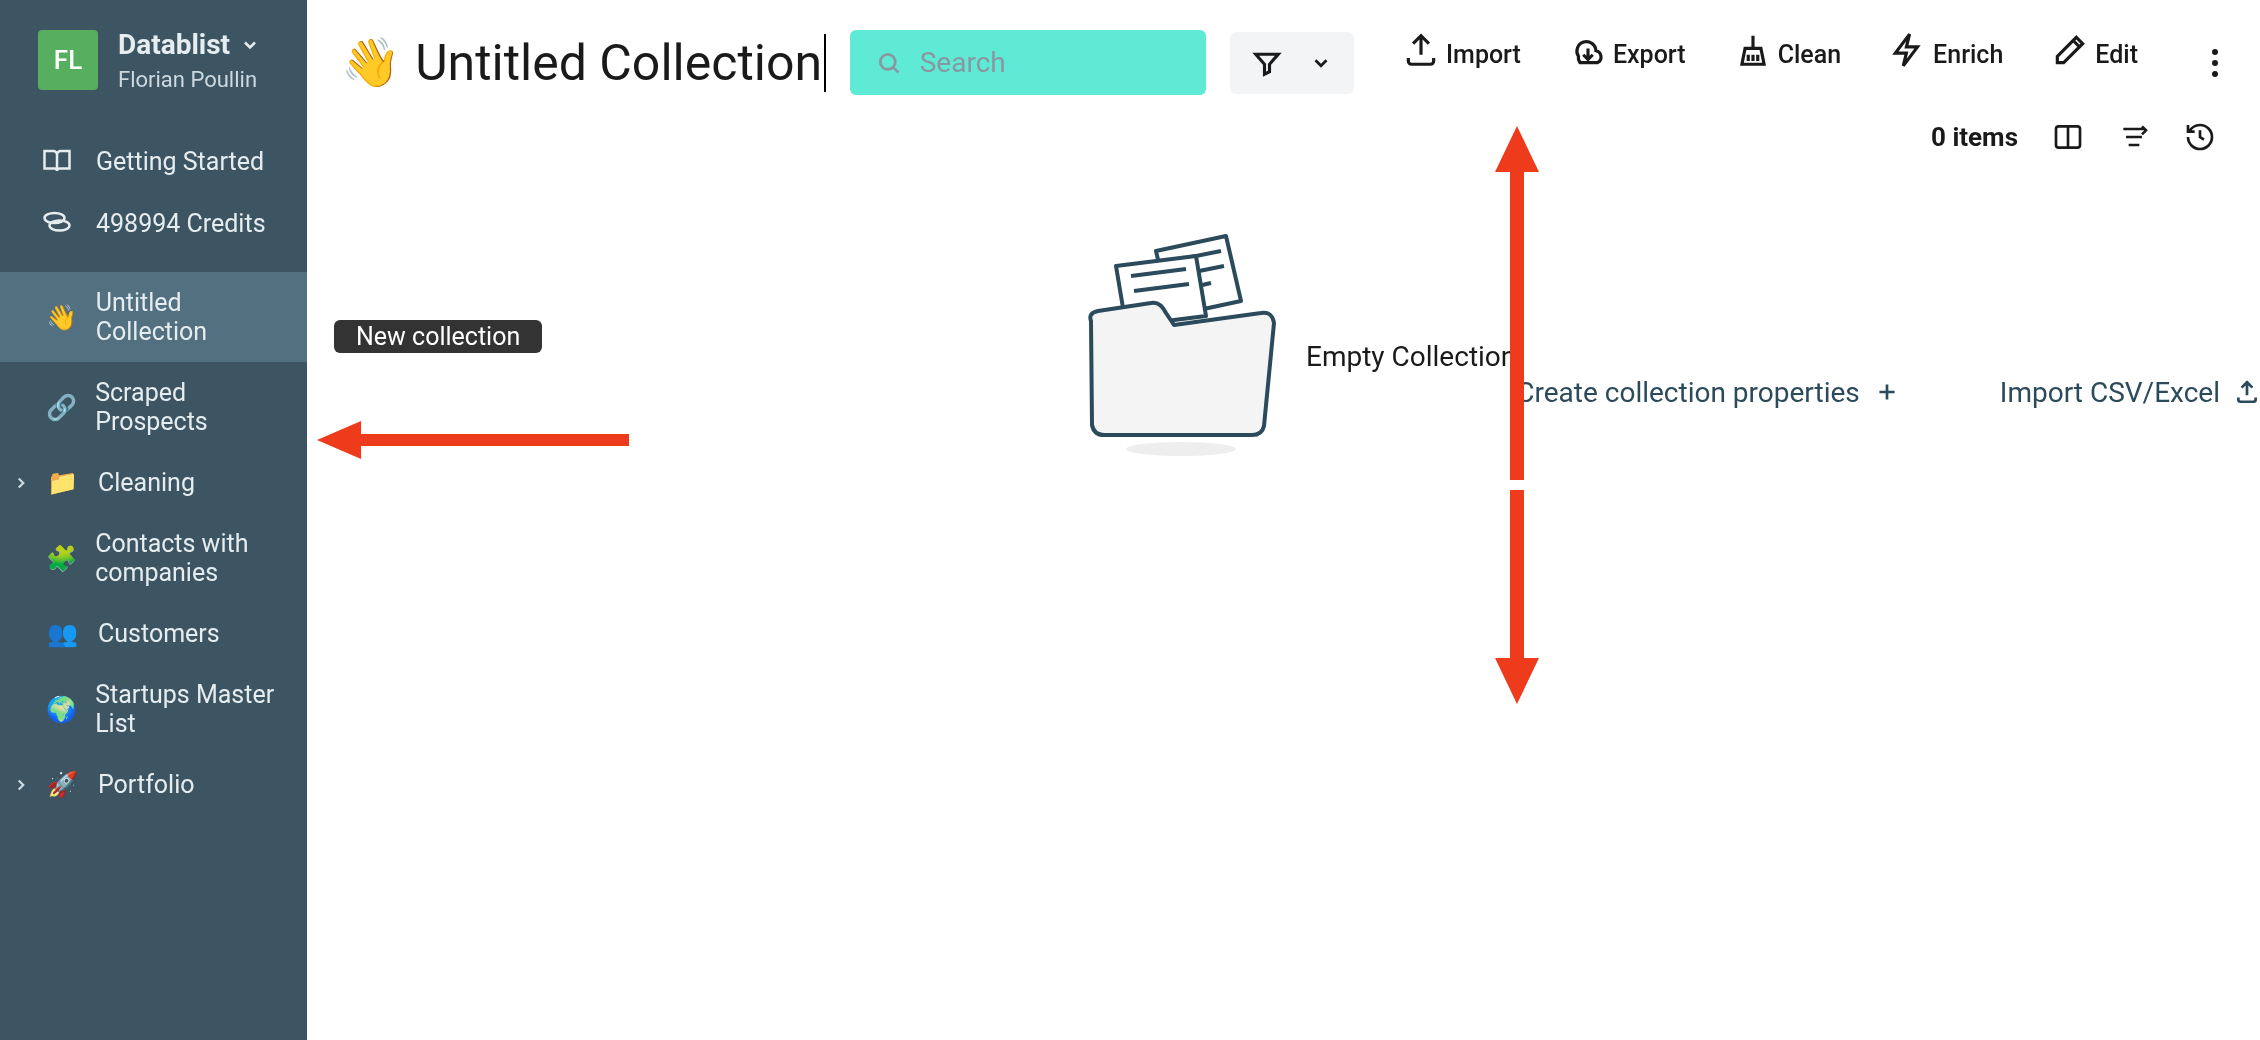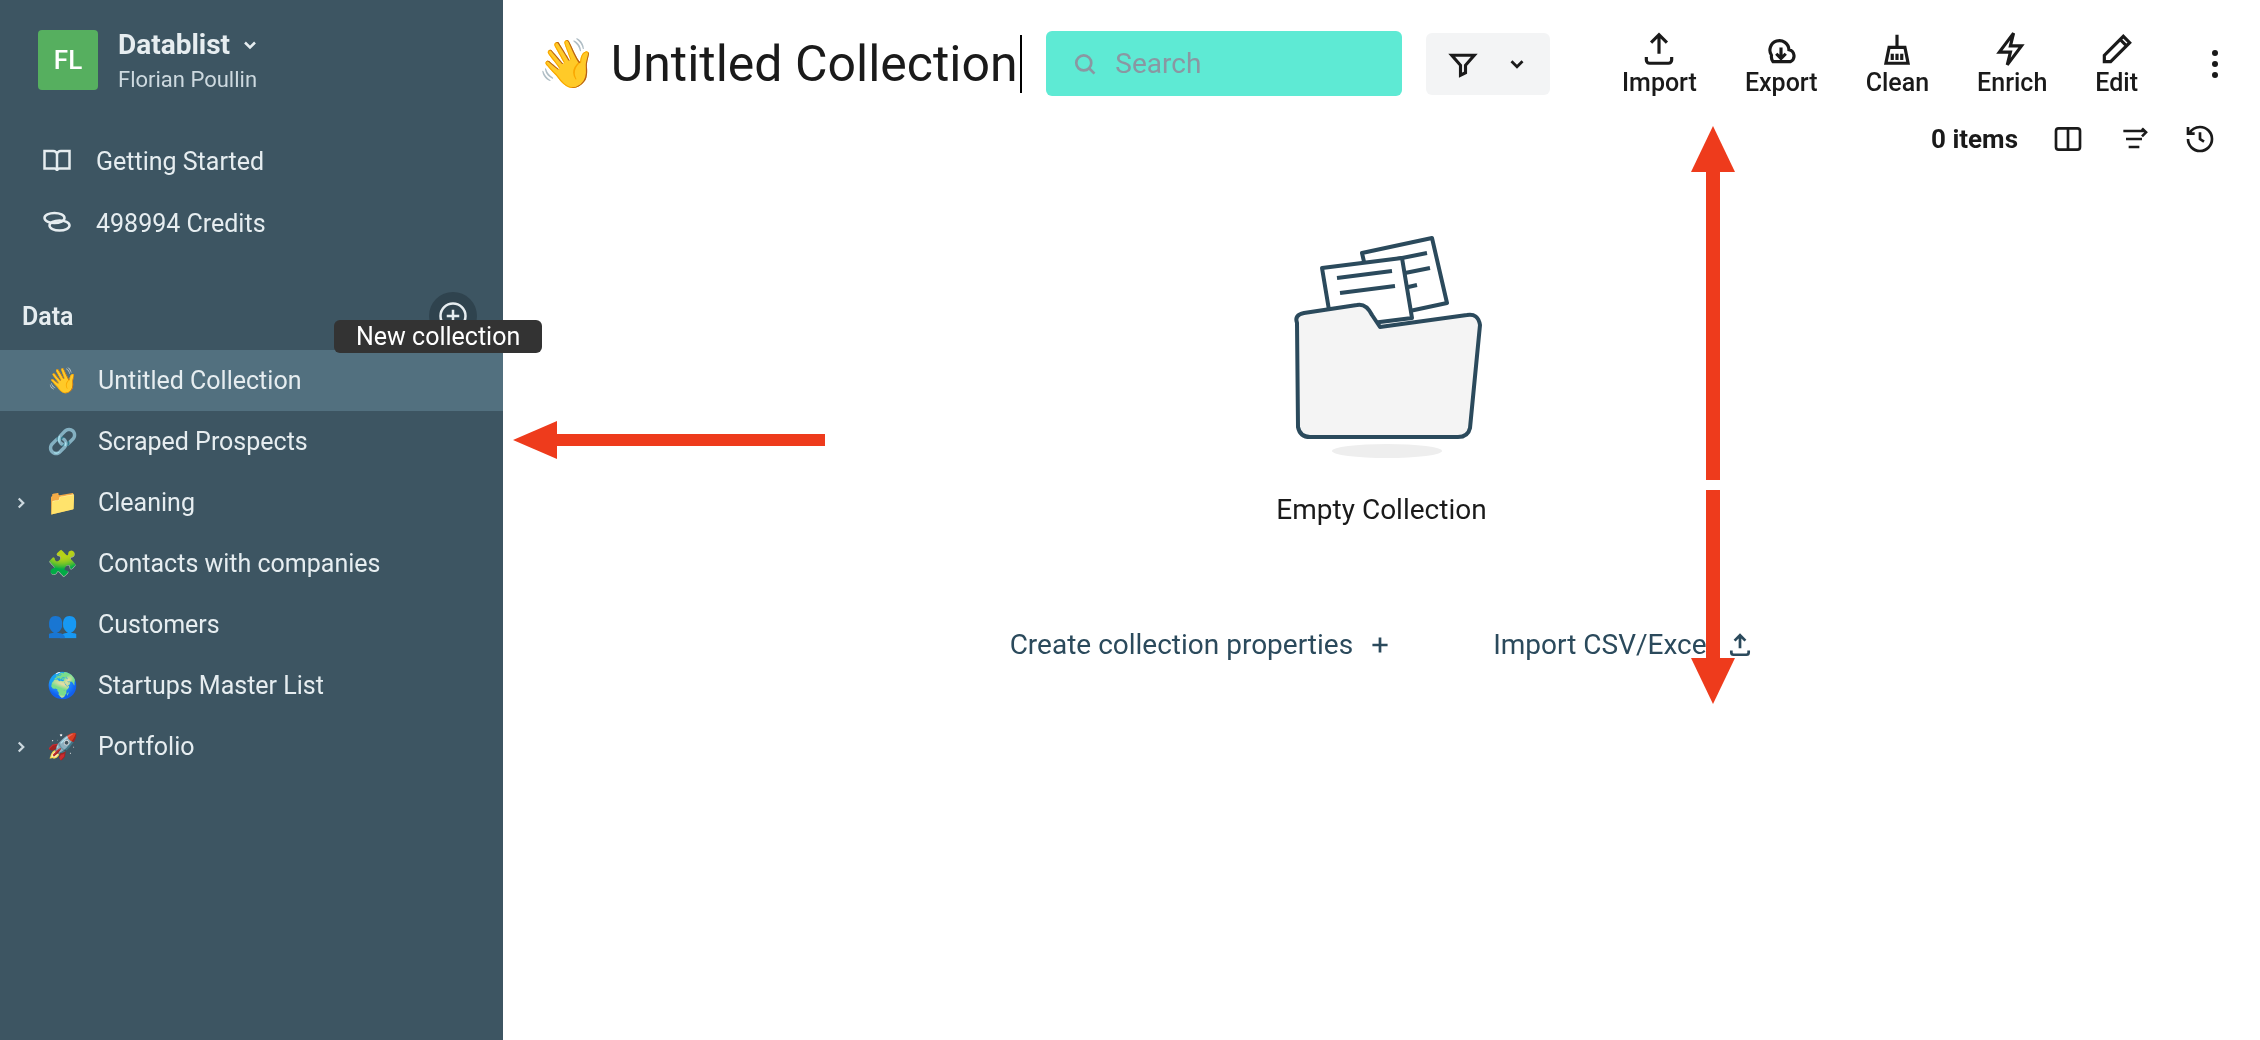--- a/index.html
+++ b/index.html
@@ -38,30 +38,30 @@
   .title-text { font-size: 50px; font-weight: 400; color: #1a1a1a; border-right: 2px solid #000; padding-right: 2px; white-space: nowrap; }
 
   .search-box { flex: 0 0 auto; display: flex; align-items: center; gap: 18px; background: #5eead4; border-radius: 6px; padding: 16px 26px; width: 356px; }
   .search-box input { border: none; background: transparent; font-size: 28px; outline: none; width: 100%; color: #4b5563; }
   .search-box input::placeholder { color: #8a97a2; }
 
   .filter-box { display: flex; align-items: center; gap: 28px; background: #f3f4f5; border-radius: 6px; padding: 16px 22px; cursor: pointer; }
   .spacer-grow { flex: 1; }
 
   .actions { display: flex; align-items: flex-start; gap: 48px; }
-  .action { display: flex; flex-direction: column; align-items: center; cursor: pointer; }
+  .action { display: flex; flex-direction: row; align-items: flex-end; gap: 6px; cursor: pointer; }
   .action .alabel { font-size: 25px; font-weight: 500; color: #1a1a1a; }
   .more-dots { display: flex; flex-direction: column; gap: 5px; padding: 18px 8px; cursor: pointer; align-self: center; margin-left: 18px; }
   .more-dots span { width: 6px; height: 6px; background: #1a1a1a; border-radius: 50%; }
 
   .subbar { display: flex; justify-content: flex-end; align-items: center; gap: 34px; padding: 6px 44px 18px 0; }
   .item-count { font-size: 26px; font-weight: 700; color: #1a1a1a; }
   .sub-icon { cursor: pointer; }
 
-  .empty-state { display: flex; flex-direction: column; align-items: center; margin-top: 50px; justify-content: flex-end; }
+  .empty-state { display: flex; align-items: center; margin-top: 50px; justify-content: flex-end; }
   .empty-label { font-size: 28px; color: #1a1a1a; margin-top: 30px; }
   .empty-actions { display: flex; gap: 100px; margin-top: 102px; }
   .empty-action { display: flex; align-items: center; gap: 14px; font-size: 28px; color: #2b4a5c; cursor: pointer; }
 
   
   .annot { position: absolute; pointer-events: none; z-index: 15; }
 
   svg { display: block; }
 </style>
 </head>
@@ -94,29 +94,20 @@
       <span class="sicon">
         <svg width="30" height="30" viewBox="0 0 24 24" fill="none" stroke="#e6edf0" stroke-width="2">
             <ellipse cx="10" cy="8" rx="8" ry="4"></ellipse>
             <ellipse cx="14" cy="14" rx="8" ry="4"></ellipse>
           </svg>
       </span>
       <span>498994 Credits</span>
     </div>
   </div>
 
-  <div class="data-header">
-    <span class="data-header-title">Data</span>
-    <div class="add-circle">
-      <svg width="30" height="30" viewBox="0 0 24 24" fill="none" stroke="#e6edf0" stroke-width="2">
-          <circle cx="12" cy="12" r="10"></circle>
-          <path d="M12 7v10M7 12h10"></path>
-        </svg>
-    </div>
-  </div>
 
   <div class="coll-list" id="coll-list">
       <div class="coll-item active">
         <span class="emoji">👋</span>
         <span>Untitled Collection</span>
       </div>
       <div class="coll-item">
         <span class="emoji">🔗</span>
         <span>Scraped Prospects</span>
       </div>

